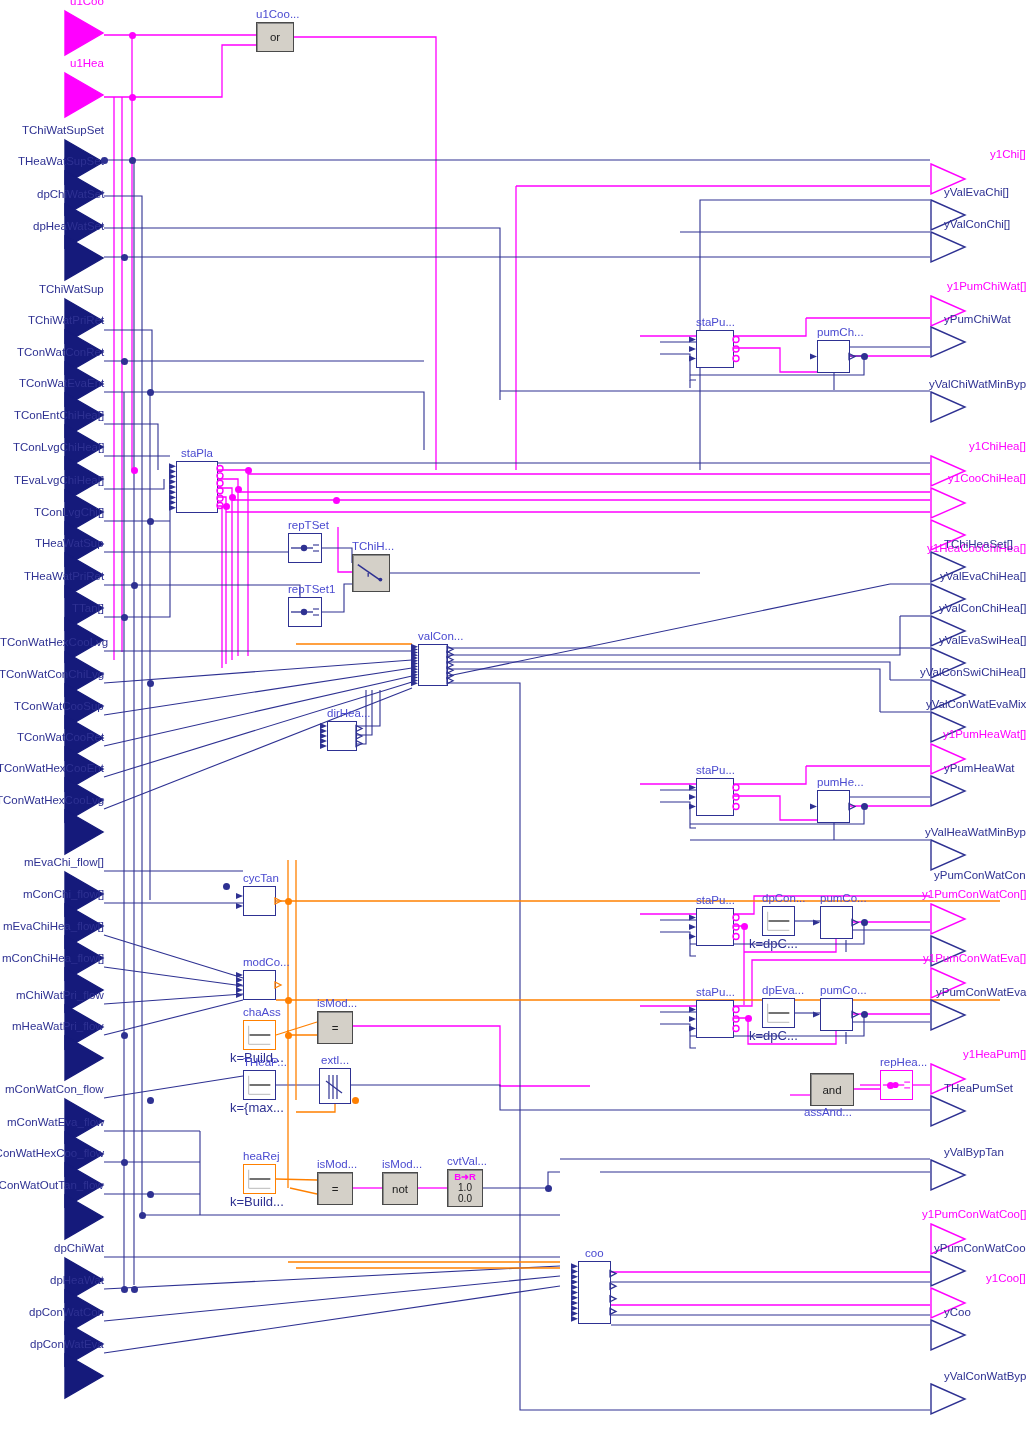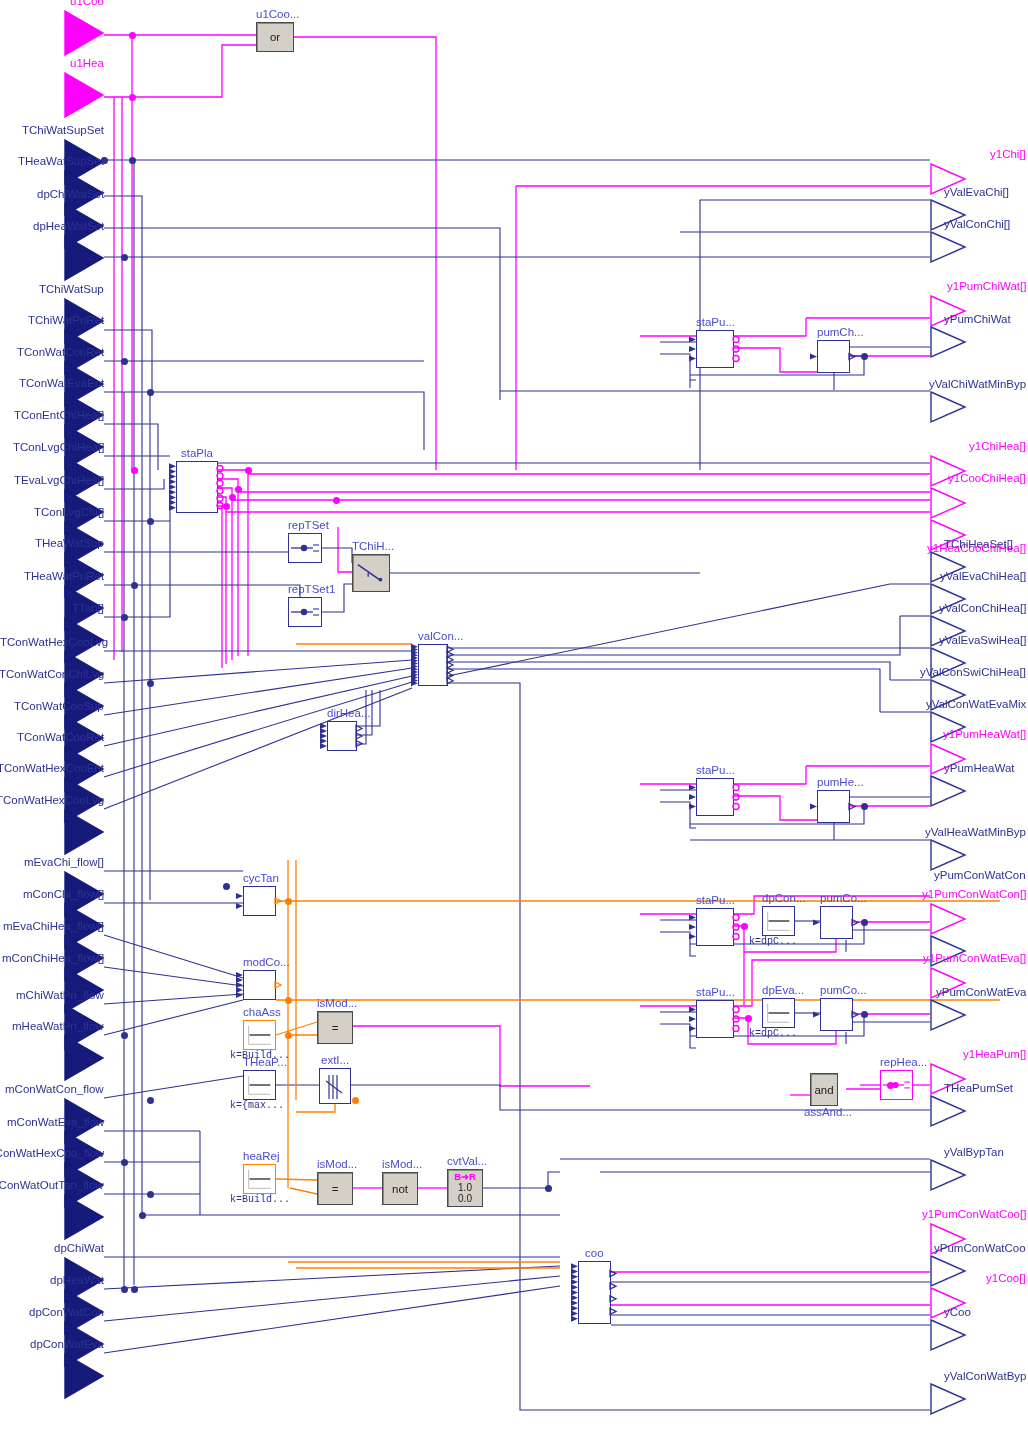--- a/index.html
+++ b/index.html
@@ -1,21 +1,21 @@
 <!DOCTYPE html>
 <html><head>
 <meta charset="utf-8">
 <style>
   html,body{margin:0;padding:0;background:#ffffff;}
   body{width:1028px;height:1433px;font-family:"Liberation Sans",sans-serif;}
   #canvas{position:relative;width:1028px;height:1433px;overflow:hidden;background:#fff;}
   .lbl{position:absolute;font-size:11.5px;color:#2e3192;white-space:nowrap;line-height:1;}
   .lbl.mag{color:#ff00ff;}
   .blbl{position:absolute;font-size:11.5px;color:#4a4ad0;white-space:nowrap;line-height:1;}
-  .klbl{position:absolute;font-size:10px;color:#2e3192;white-space:nowrap;line-height:1;font-family:Liberation Mono, monospace;}
+  .klbl{position:absolute;font-size:13px;color:#2e3192;white-space:nowrap;line-height:1;}
   .tri{position:absolute;}
   .blk{position:absolute;box-sizing:border-box;}
   .blk-white{background:#ffffff;border:1.5px solid #2e3192;}
   .blk-gray{background:#d4d0c8;border:1.5px solid #4a4a4a;box-shadow:1px 1px 0 #8a8a8a inset;}
   .blk-orange{background:#ffffff;border:1.5px solid #ff8000;}
   .blk-mag{background:#ffffff;border:1.5px solid #ff00ff;}
   .blk-blue{background:#ffffff;border:1.5px solid #2e3192;}
   .blktxt{position:absolute;left:0;right:0;top:50%;transform:translateY(-50%);text-align:center;font-size:11.5px;color:#202020;}
   .dot{position:absolute;width:7px;height:7px;border-radius:50%;background:#2e3192;}
   .dot.m{background:#ff00ff;}
@@ -683,21 +683,21 @@
       <div class="blk blk-white" style="left: 762px; top: 998px; width: 33px; height: 30px;">
         <div style="position: absolute; inset: 3px;">
           <svg width="100%" height="100%" preserveAspectRatio="none" viewBox="0 0 30 26">
             <line x1="2" y1="2" x2="2" y2="24" stroke="#bbb" stroke-width="1.2"></line>
             <line x1="2" y1="24" x2="28" y2="24" stroke="#bbb" stroke-width="1.2"></line>
             <line x1="3" y1="13" x2="28" y2="13" stroke="#303030" stroke-width="1.6"></line>
           </svg>
         </div>
       </div>
       <div class="blk blk-white" style="left: 820px; top: 998px; width: 33px; height: 33px;"></div>
-      <div class="blk blk-gray" style="left: 810px; top: 1073px; width: 28px; height: 33px;">
+      <div class="blk blk-gray" style="left: 810px; top: 1073px; width: 44px; height: 33px;">
         <div class="blktxt">and</div>
       </div>
       <div class="blk blk-mag" style="left: 880px; top: 1070px; width: 33px; height: 30px;">
         <div style="position: absolute; inset: 0px;">
           <svg width="100%" height="100%" viewBox="0 0 32 28">
             <line x1="2" y1="14" x2="24" y2="14" stroke="#ff00ff" stroke-width="1.3"></line>
             <circle cx="15" cy="14" r="3.2" fill="#ff00ff"></circle>
             <line x1="24" y1="11" x2="30" y2="11" stroke="#ff00ff" stroke-width="1.1"></line>
             <line x1="24" y1="17" x2="30" y2="17" stroke="#ff00ff" stroke-width="1.1"></line>
           </svg>

